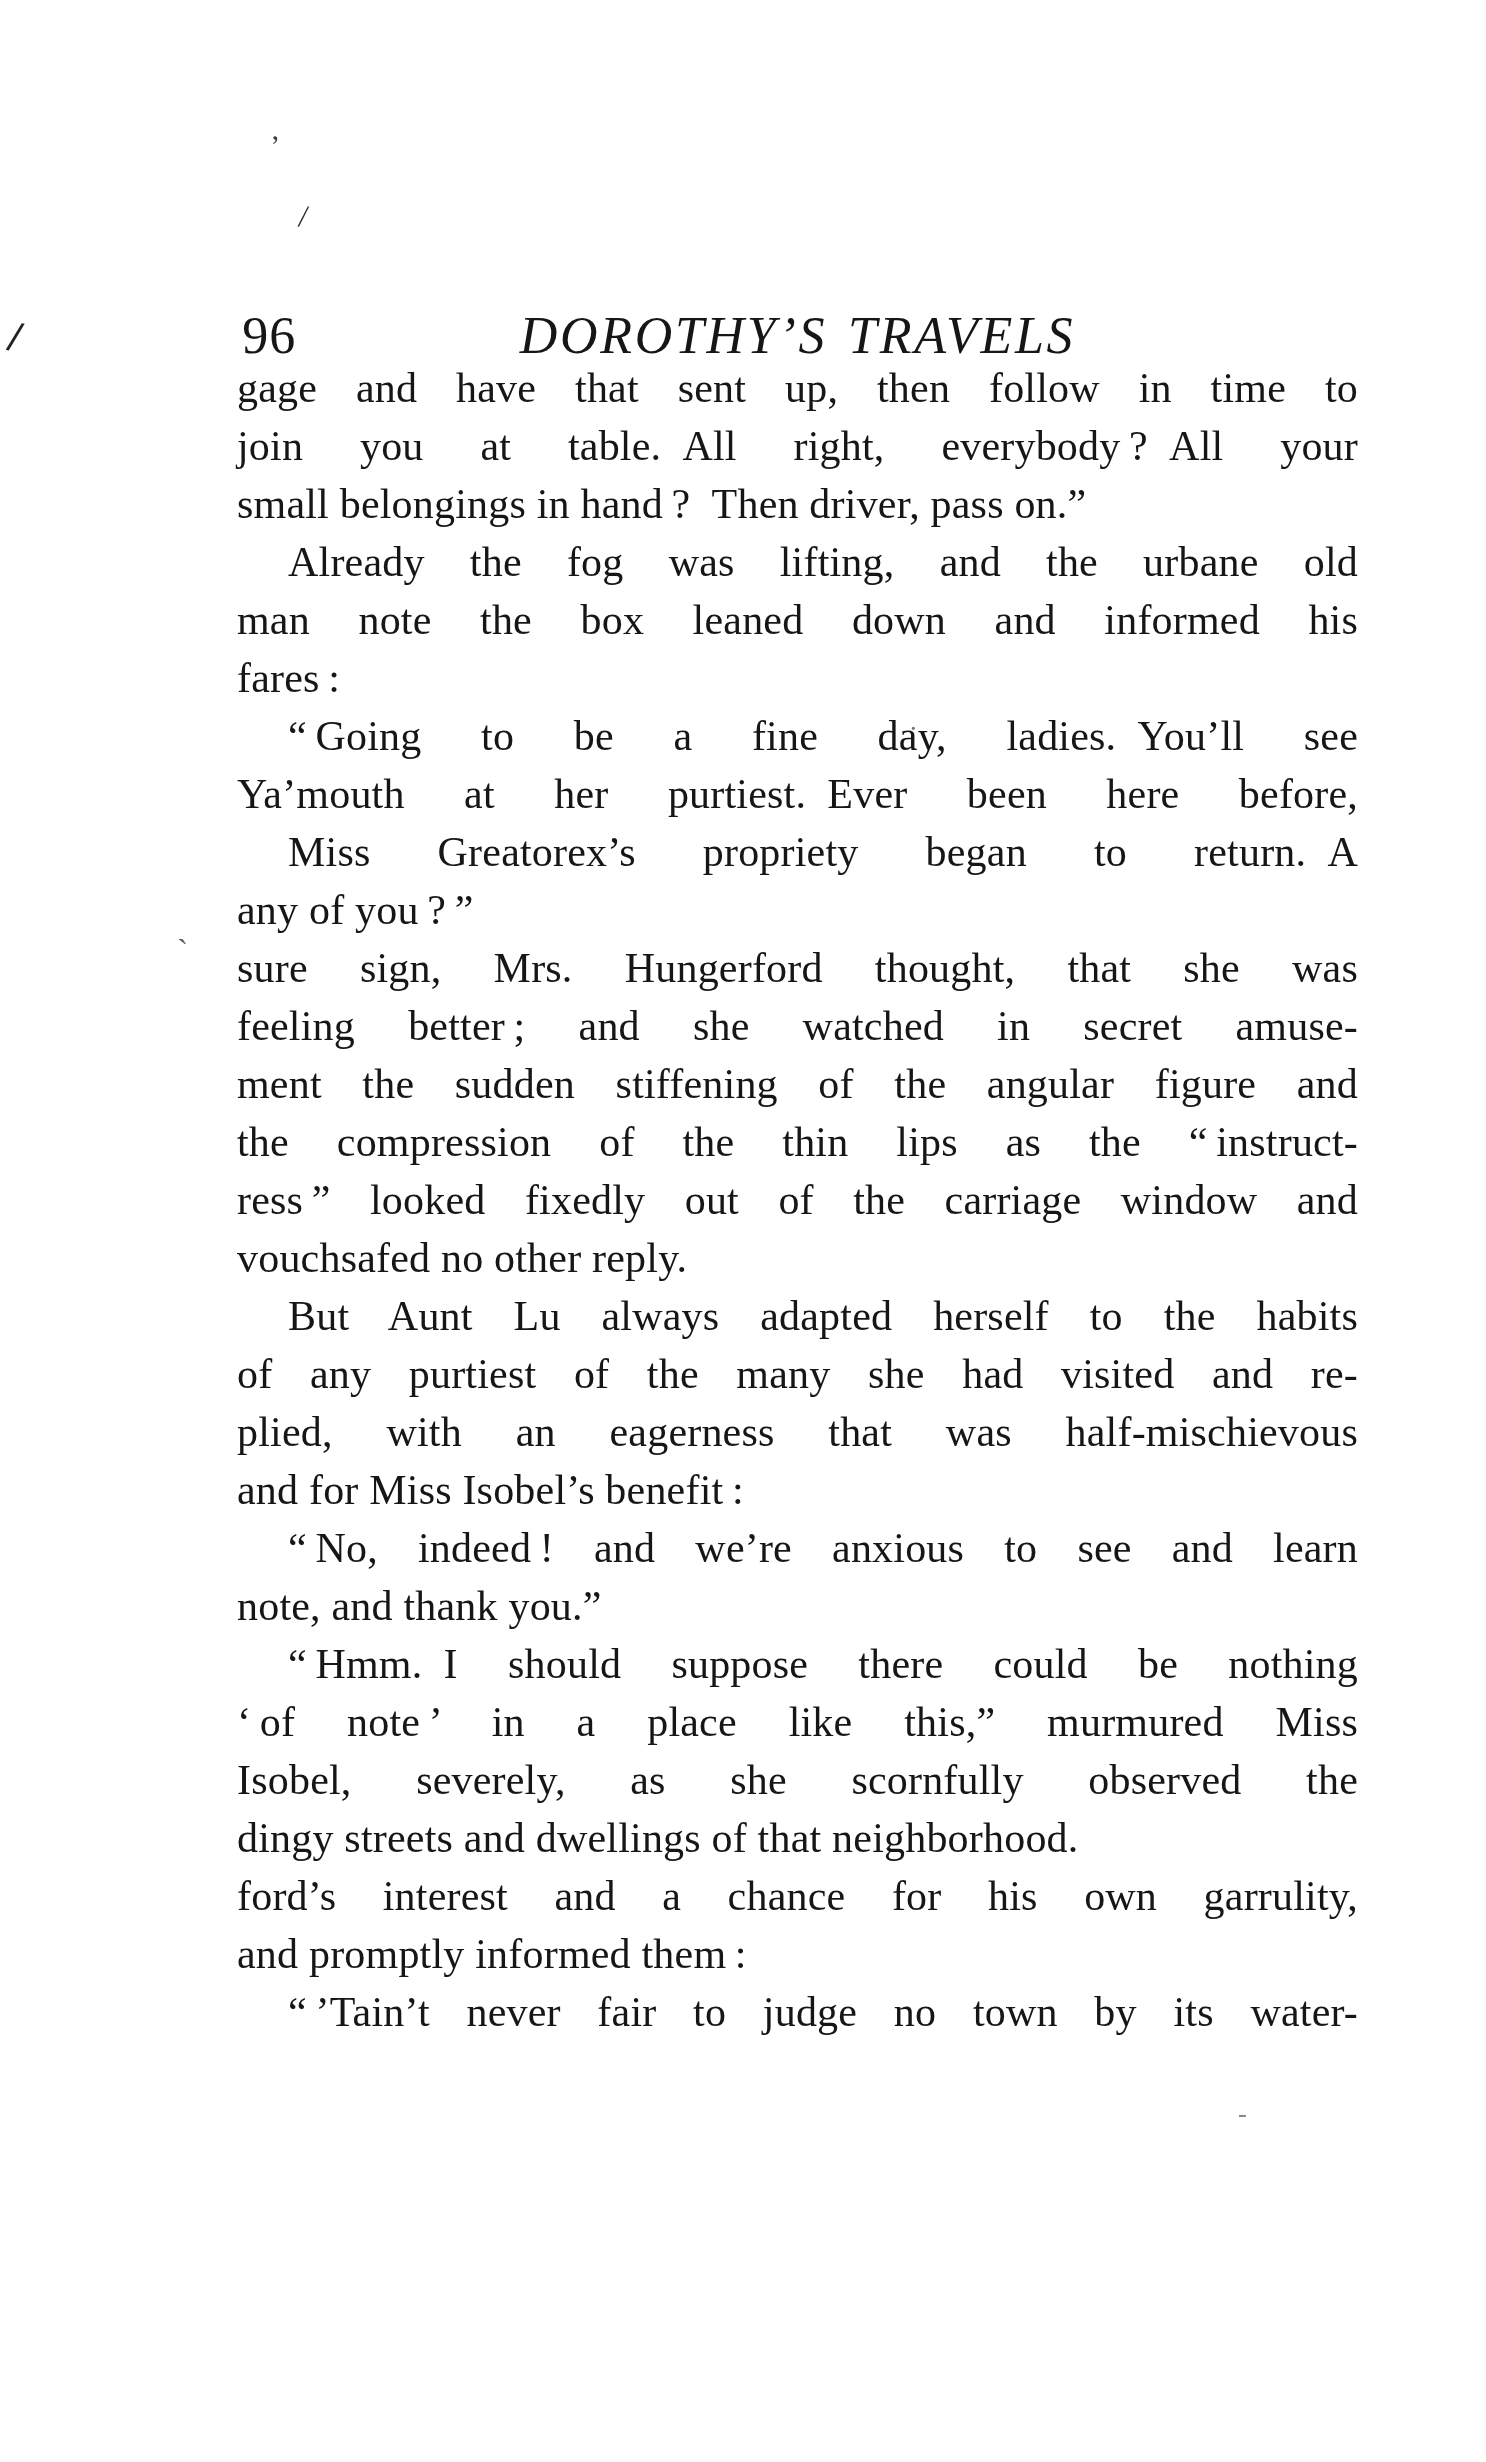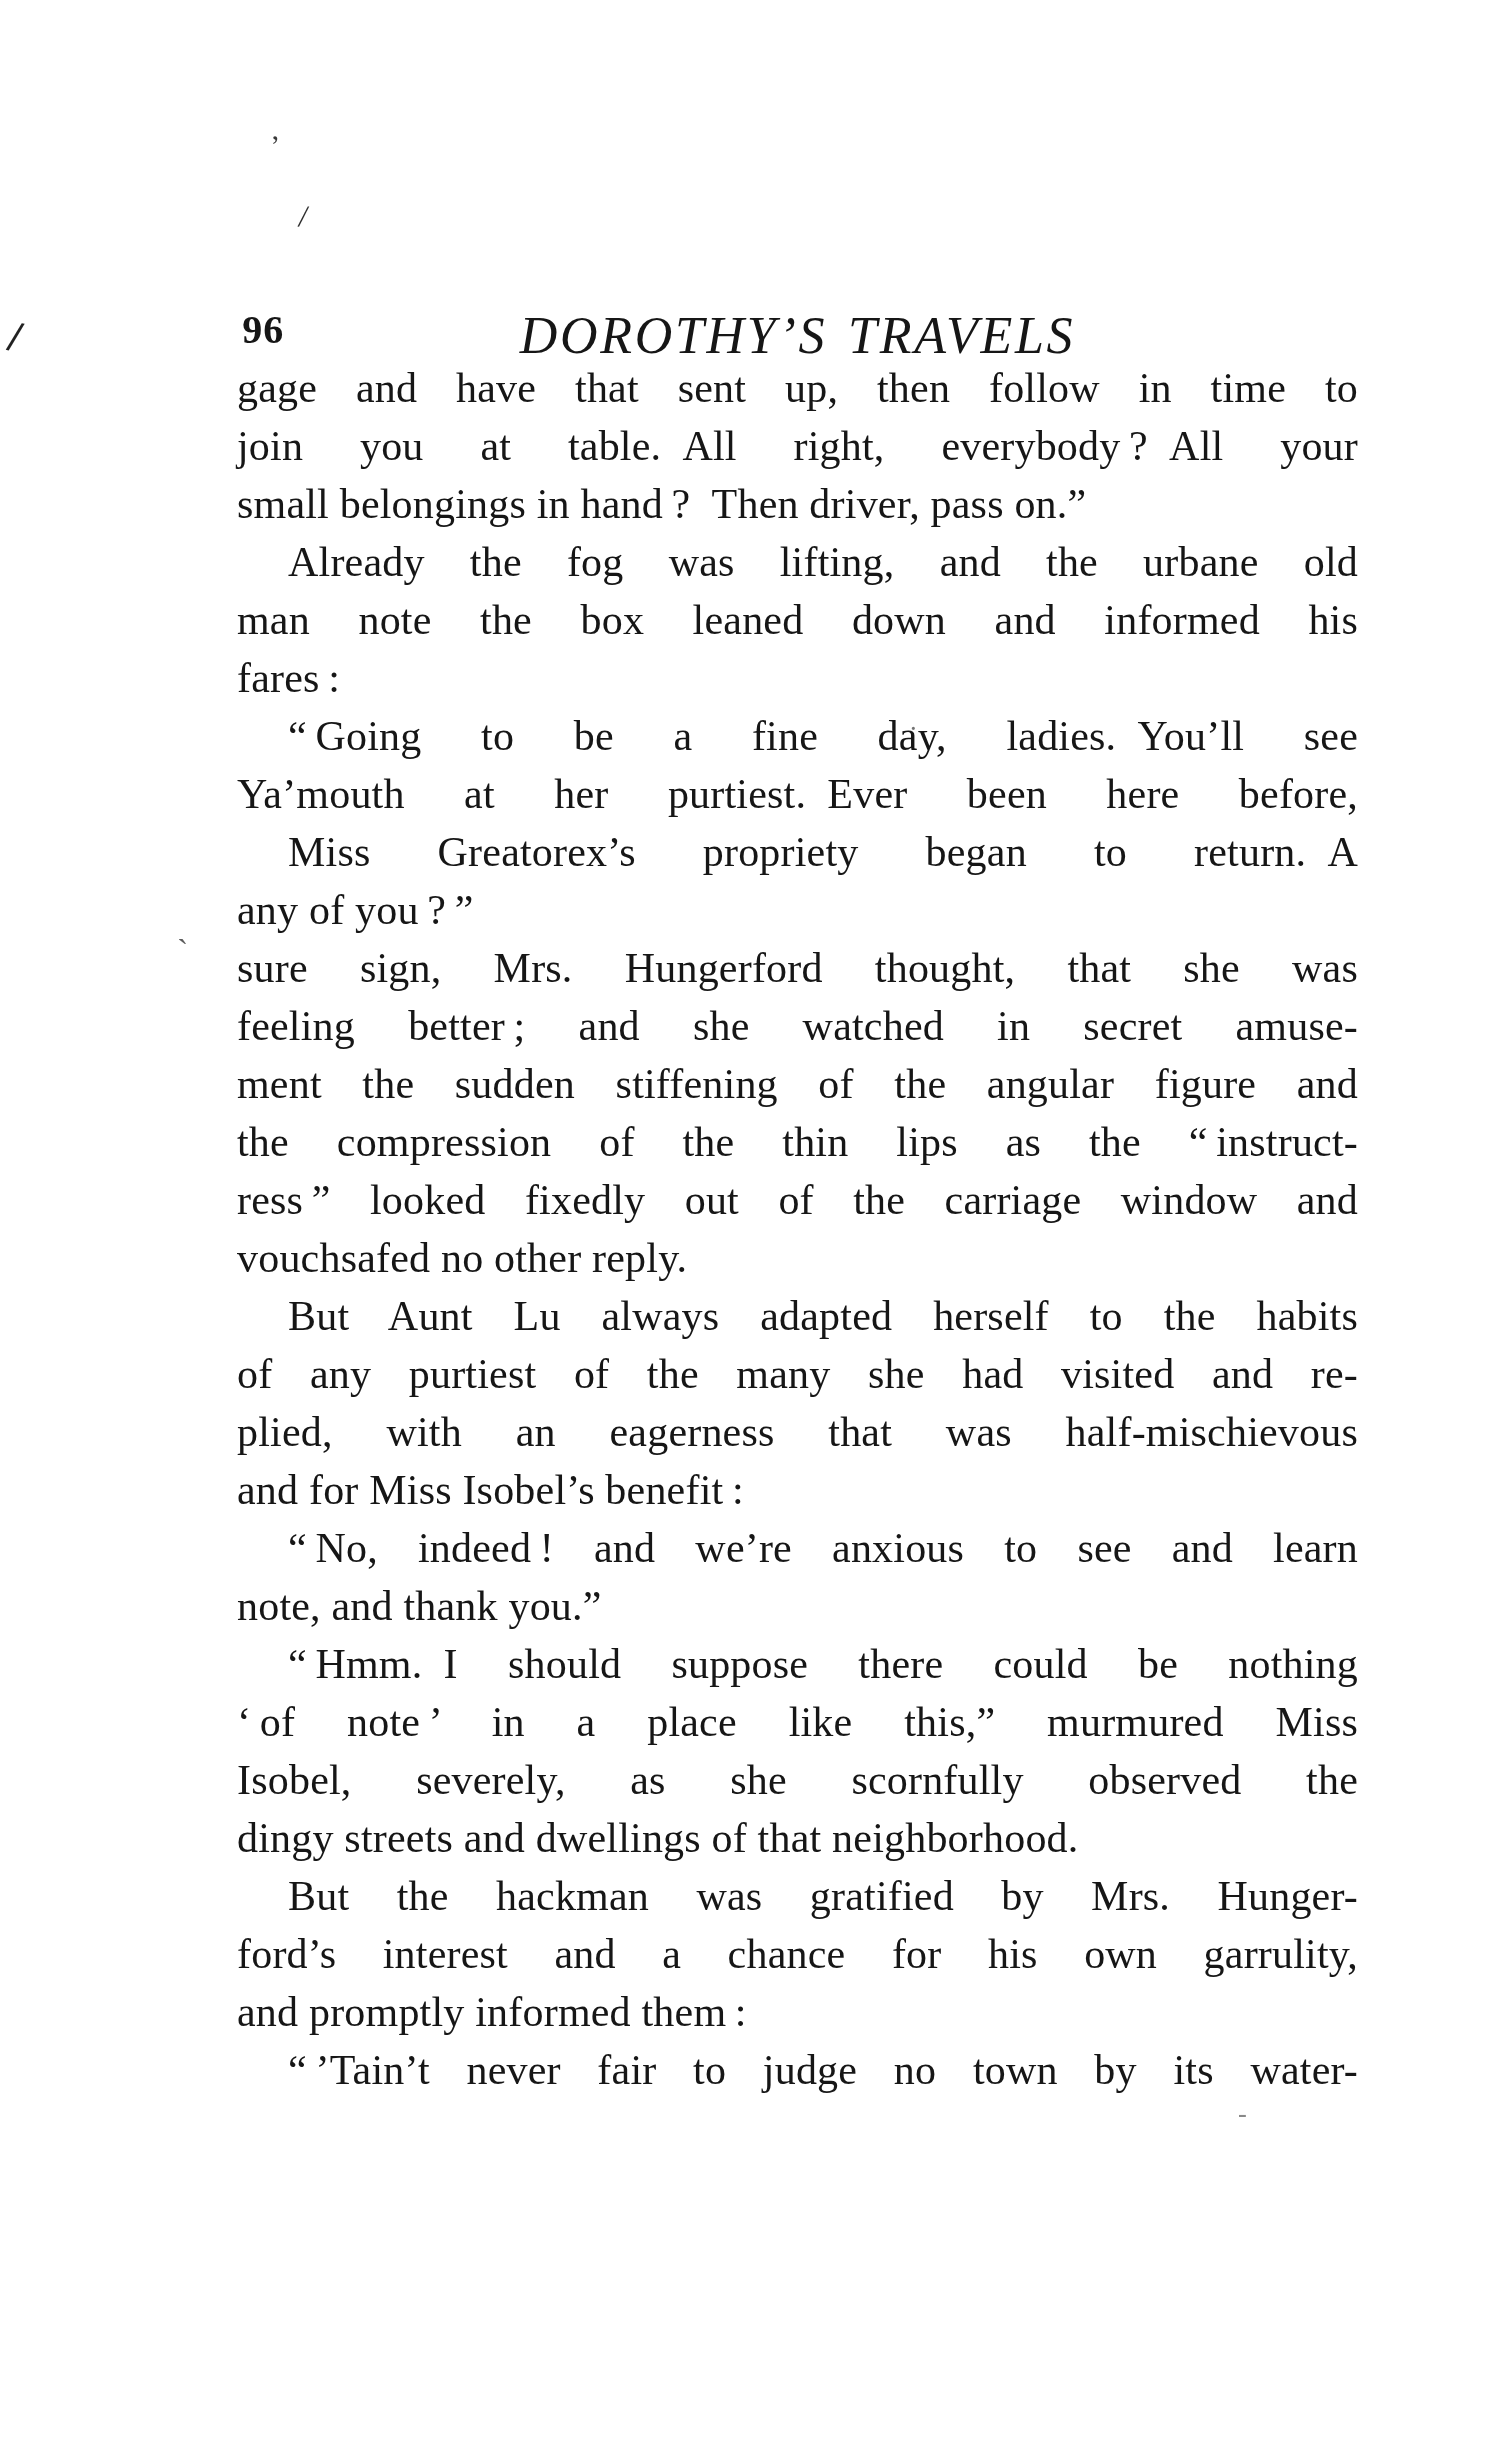--- a/index.html
+++ b/index.html
@@ -20,22 +20,22 @@
     position: absolute;
     left: 237px;
     top: 306px;
     width: 1121px;
     height: 53px;
   }
   .pagenum {
     position: absolute;
     left: 5.3px;
     top: 0;
-    font-size: 40px;
-    font-weight: 700;
+    font-size: 52px;
+    font-weight: 400;
     letter-spacing: 0.9px;
   }
   .title {
     position: absolute;
     left: 0;
     top: 0;
     width: 100%;
     text-align: center;
     font-size: 52px;
     font-style: italic;
@@ -103,21 +103,20 @@
       <div class="line indent">But Aunt Lu always adapted herself to the habits</div>
       <div class="line">of any purtiest of the many she had visited and re-</div>
       <div class="line">plied, with an eagerness that was half-mischievous</div>
       <div class="line end">and for Miss Isobel’s benefit :</div>
       <div class="line indent">“ No, indeed ! and we’re anxious to see and learn</div>
       <div class="line end">note, and thank you.”</div>
       <div class="line indent">“ Hmm. I should suppose there could be nothing</div>
       <div class="line">‘ of note ’ in a place like this,” murmured Miss</div>
       <div class="line">Isobel, severely, as she scornfully observed the</div>
       <div class="line end">dingy streets and dwellings of that neighborhood.</div>
-      <div class="line indent">But the hackman was gratified by Mrs. Hunger-</div>
       <div class="line">ford’s interest and a chance for his own garrulity,</div>
       <div class="line end">and promptly informed them :</div>
       <div class="line indent">“ ’Tain’t never fair to judge no town by its water-</div>
     </div>
   <div class="artifacts">
       <span class="artifact" style="left: 271px; top: 131px; font-size: 30px; opacity: 0.85; transform: rotate(-6deg);">’</span>
       <span class="artifact" style="left: 299px; top: 200px; font-size: 32px; opacity: 0.9; transform: rotate(8deg);">/</span>
       <span class="artifact bold" style="left: 8.9px; top: 315px; font-size: 44px; opacity: 0.95; transform: rotate(12deg);">/</span>
       <span class="artifact" style="left: 177px; top: 935px; font-size: 34px; opacity: 0.7; transform: rotate(0deg);">`</span>
       <span class="artifact" style="left: 910px; top: 708px; font-size: 26.6px; opacity: 0.6; transform: rotate(0deg);">.</span>

